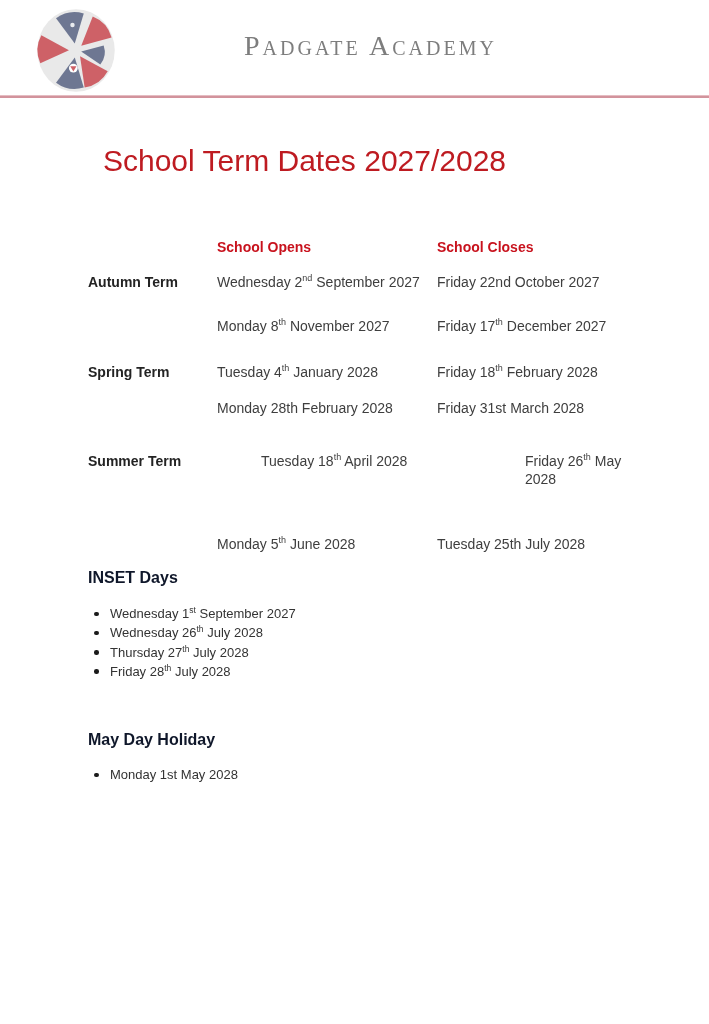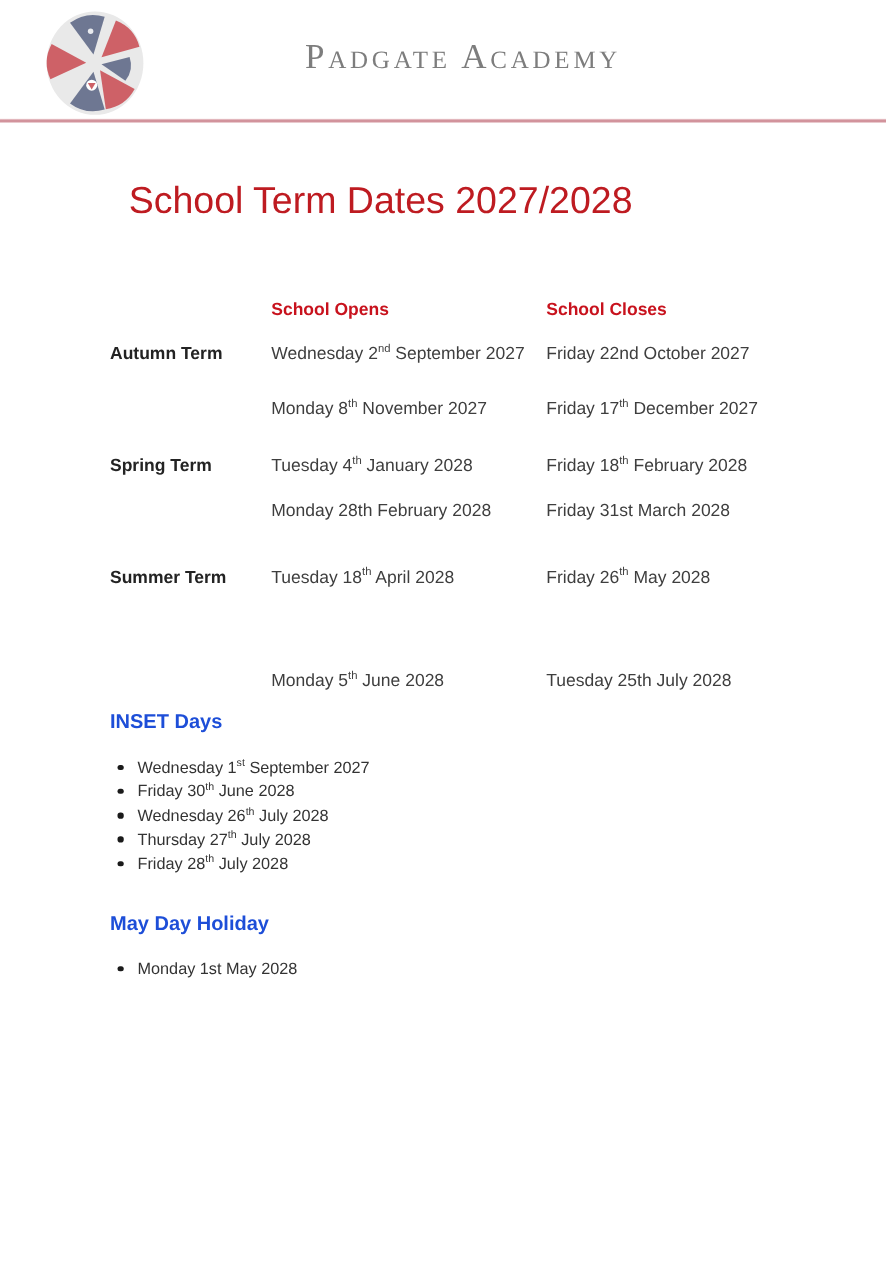--- a/index.html
+++ b/index.html
@@ -51,27 +51,27 @@
   }
   .trow .col-head { color: #c8121d; font-weight: bold; }
   .trow .term-name { color: #232323; font-weight: bold; }
   .trow sup { font-size: 9px; line-height: 0; }
 
   .row-head   { top: 0; }
   .row-a1     { top: 35px; }
   .row-a2     { top: 79px; }
   .row-s1     { top: 125px; }
   .row-s2     { top: 161px; }
-  .row-su1    { top: 214px; }
+  .row-su1    { top: 214px; gap: 44px; }
   .row-su2    { top: 249px; margin-top: 48px; }
 
   
   .section-heading {
     position: absolute; left: 88px;
-    font-size: 16px; font-weight: bold; color: #1d4ed8;
+    font-size: 16px; font-weight: bold; color: #0f172a;
     line-height: 20px;
   }
   .heading-inset { top: 568px; }
   .heading-mayday { top: 730px; }
 
   .bullet-list { position: absolute; left: 88px; margin: 0; padding: 0; list-style: none; }
   .list-inset { top: 604px; }
   .list-mayday { top: 765px; }
   .bullet-list li {
     position: relative;
@@ -162,24 +162,20 @@
   </div>
 
   <div class="section-heading heading-inset">INSET Days</div>
   <ul class="bullet-list list-inset">
     <li>
         <span class="dot"></span>
         <span><span>Wednesday 1</span><sup>st</sup><span> September 2027</span></span>
       </li>
     <li>
         <span class="dot"></span>
-        <span><span>Friday 30</span><sup>th</sup><span> June 2028</span></span>
-      </li>
-    <li>
-        <span class="dot"></span>
         <span><span>Wednesday 26</span><sup>th</sup><span> July 2028</span></span>
       </li>
     <li>
         <span class="dot"></span>
         <span><span>Thursday 27</span><sup>th</sup><span> July 2028</span></span>
       </li>
     <li>
         <span class="dot"></span>
         <span><span>Friday 28</span><sup>th</sup><span> July 2028</span></span>
       </li>

